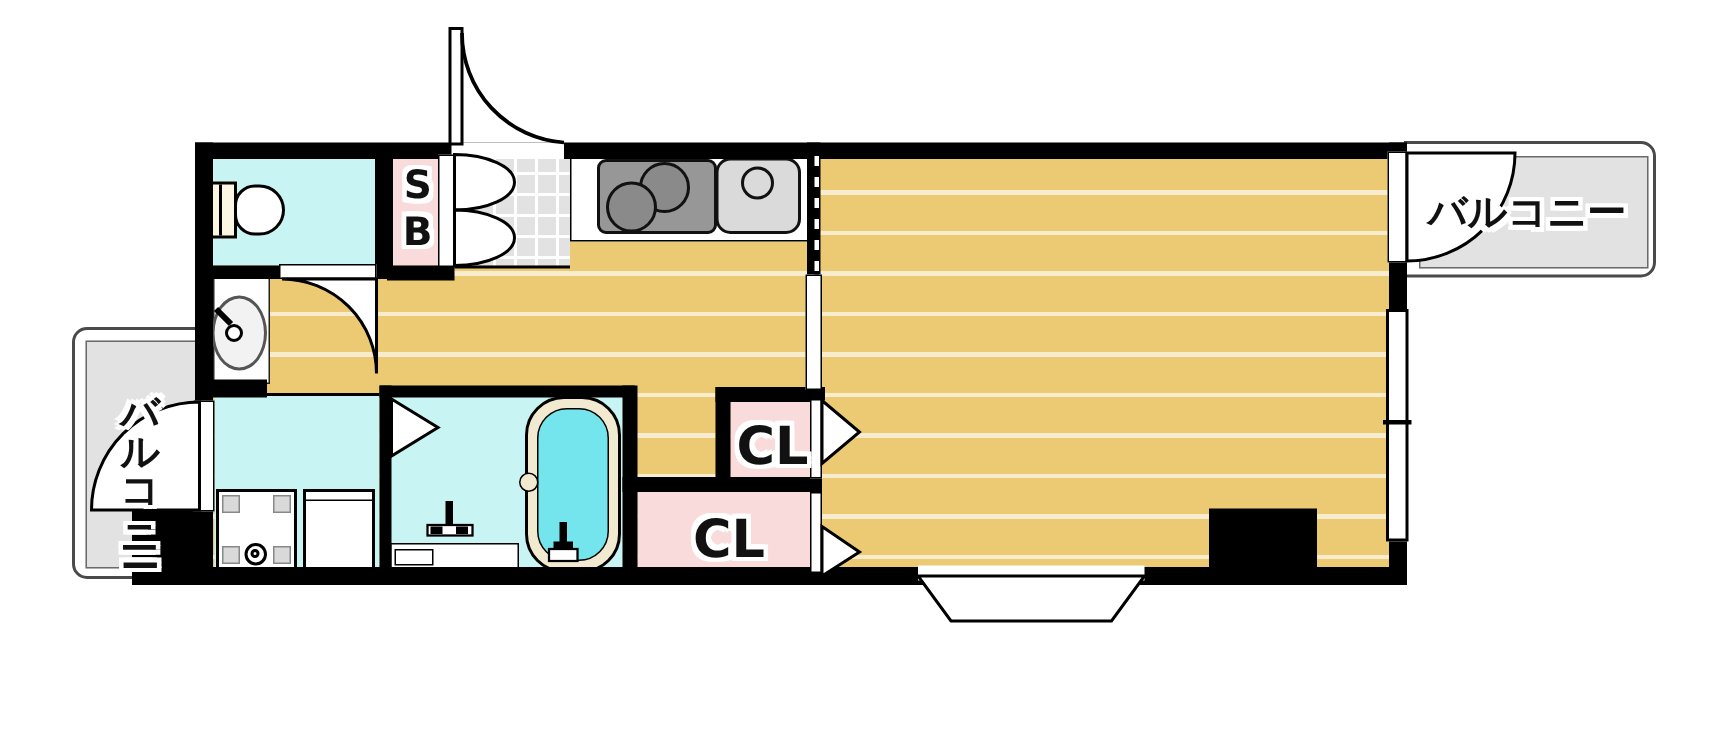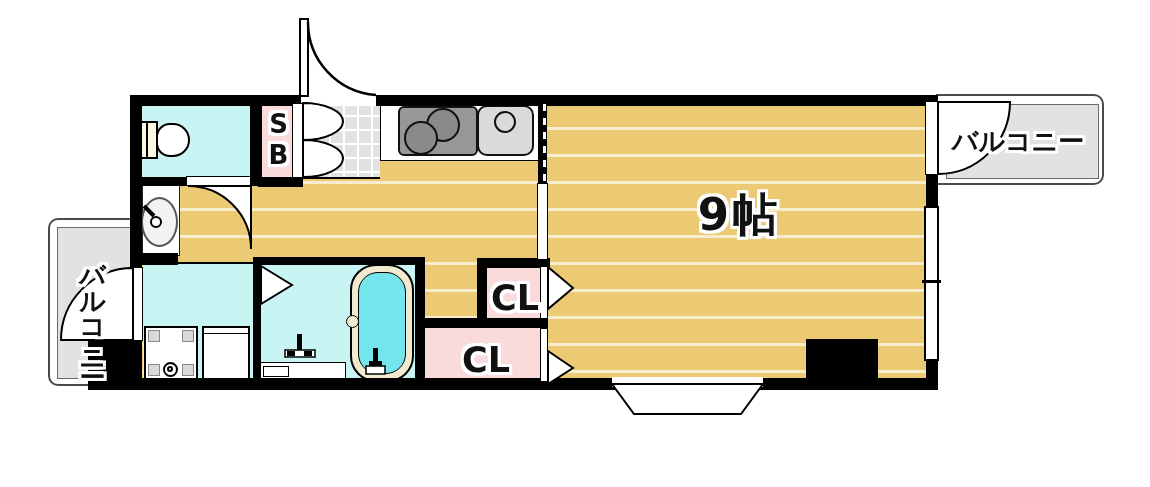--- a/index.html
+++ b/index.html
@@ -149,21 +149,20 @@
 
     <rect x="373" y="348" width="5" height="20" fill="#000"></rect>
     <rect x="366" y="366" width="19" height="8" fill="#fff" stroke="#000" stroke-width="1.5"></rect>
     <rect x="369" y="361" width="13" height="5" fill="#000"></rect>
 
     <circle cx="156" cy="222" r="5" fill="#fff" stroke="#000" stroke-width="2"></circle>
     <line x1="144" y1="206" x2="154" y2="216" stroke="#000" stroke-width="4"></line>
   </svg>
 
   <div class="label outlined" style="left:629px;top:188px;width:220px;font-size:45px;line-height:53px;letter-spacing:3px;">
-    <div>9帖</div>
   </div>
 
   <div class="label outlined" style="left:465px;top:278px;width:100px;font-size:35px;">CL</div>
 
   <div class="label outlined" style="left:436px;top:340px;width:100px;font-size:35px;">CL</div>
 
   <div class="label outlined" style="left:268px;top:109px;width:21px;font-size:26px;line-height:31px;word-break:break-all;white-space:normal;">SB</div>
 
   <div class="label outlined" style="left:938px;top:124px;width:160px;font-size:26px;font-weight:600;">バルコニー</div>
 

